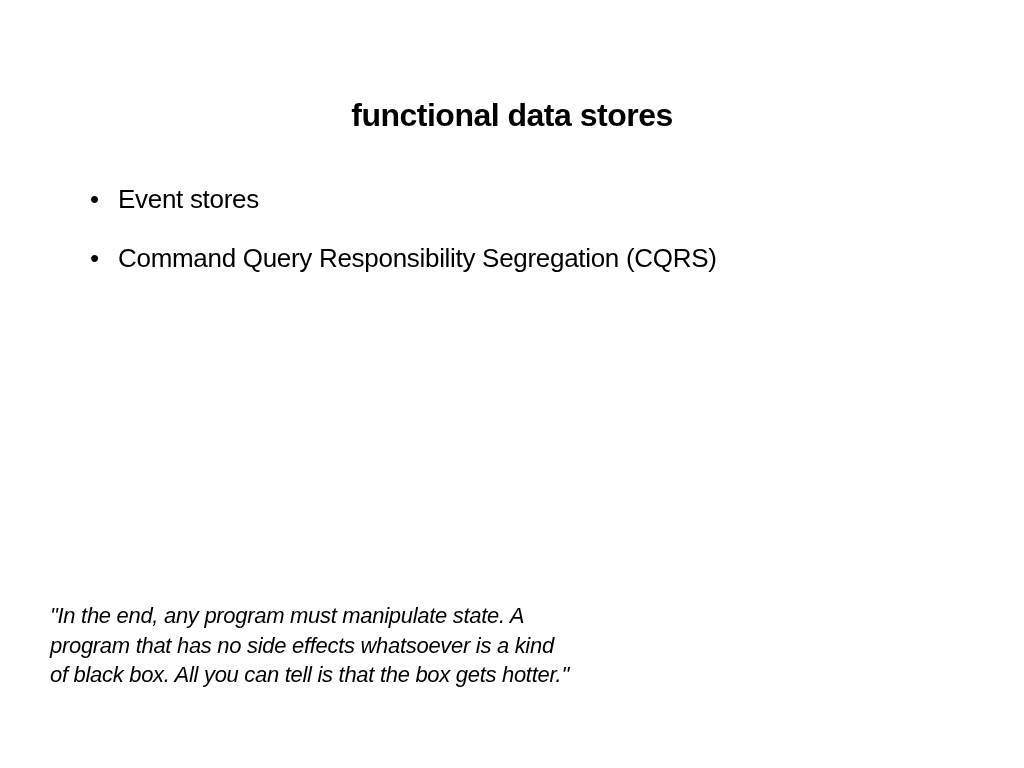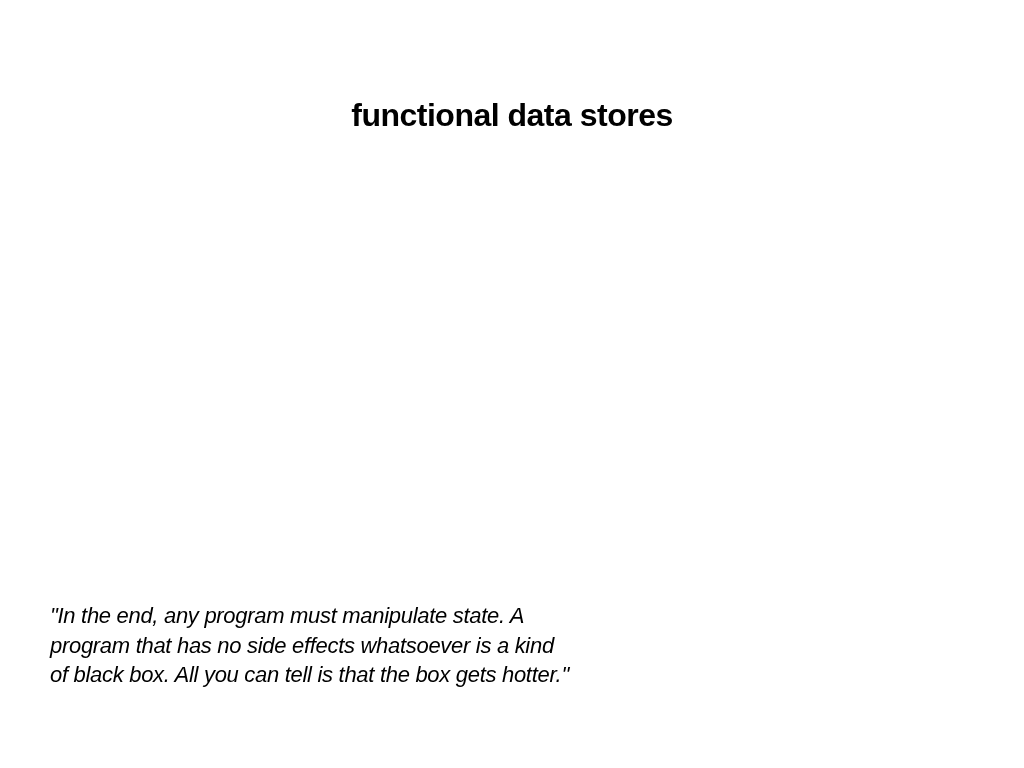--- a/index.html
+++ b/index.html
@@ -66,17 +66,21 @@
       font-style: normal;
       letter-spacing: -0.3px;
     }
   </style>
 </head>
 <body>
 
 <div class="slide">
   <h1 class="title">functional data stores</h1>
 
+  <ul class="bullets">
+    <li>Event stores</li>
+    <li>Command Query Responsibility Segregation (CQRS)</li>
+  </ul>
 
   <div class="quote-block">
     <p class="quote-text">"In the end, any program must manipulate state. A program that has no side effects whatsoever is a kind of black box. All you can tell is that the box gets hotter."</p>
   </div>
 </div>
 
 </body></html>

